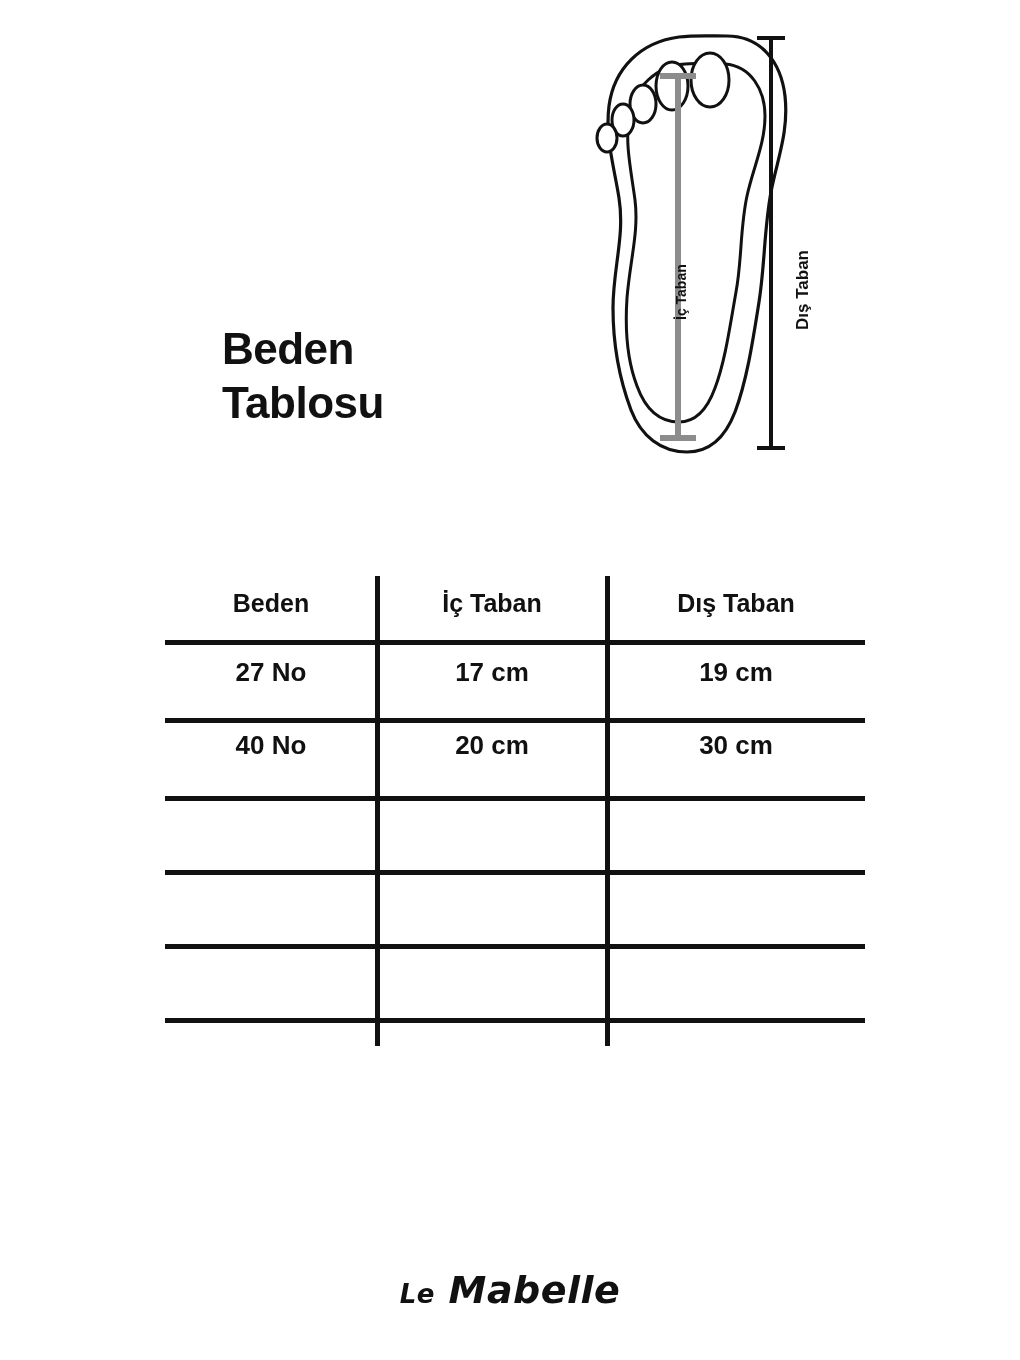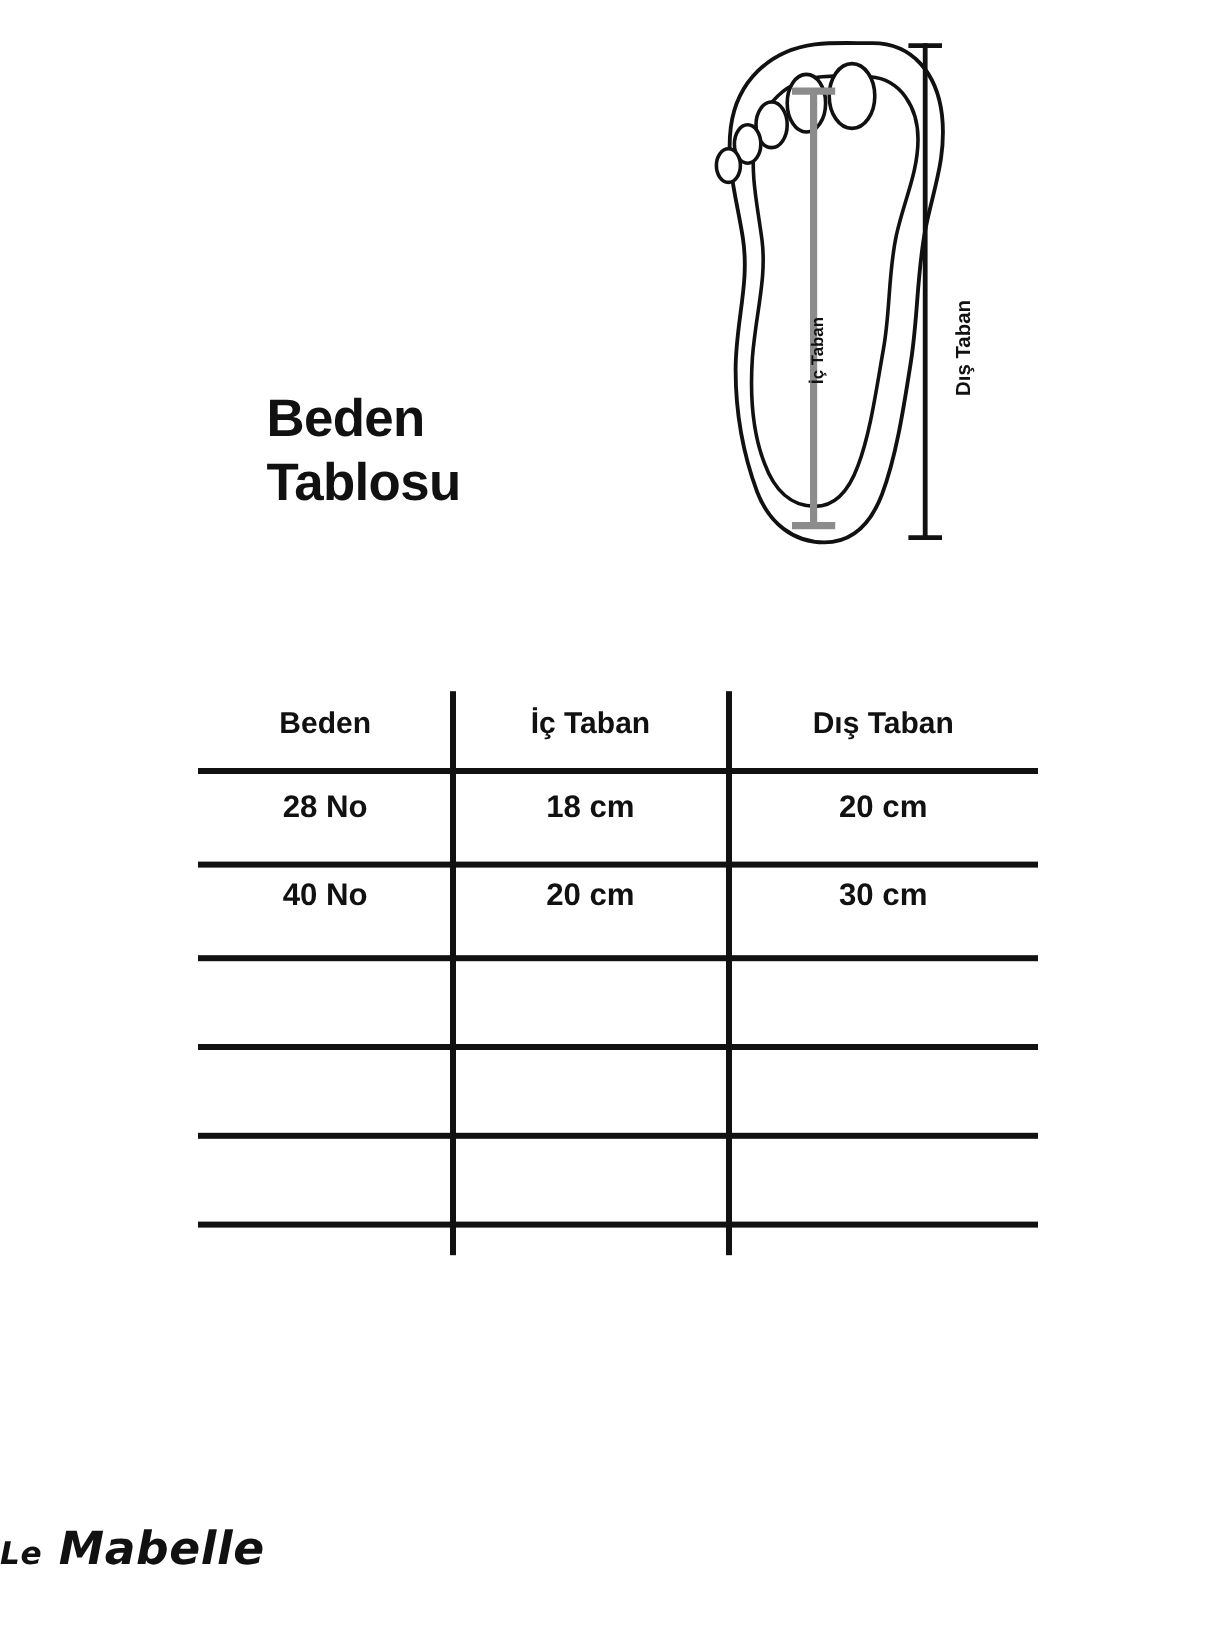--- a/index.html
+++ b/index.html
@@ -94,21 +94,21 @@
   }
   .vline.v1 { left: 210px; top: 6px; height: 470px; }
   .vline.v2 { left: 440px; top: 6px; height: 470px; }
 
   
   .logo {
     position: absolute;
     left: 0;
     right: 0;
     top: 1268px;
-    text-align: left;
+    text-align: center;
     font-family: "DejaVu Sans", sans-serif;
     font-size: 38px;
     font-weight: bold;
     font-style: italic;
     letter-spacing: 0.5px;
     color: #111111;
   }
   .logo .sm { font-size: 26px; }
 </style>
 </head>
@@ -161,23 +161,23 @@
       </colgroup>
     <thead>
       <tr>
         <th>Beden</th>
         <th>İç Taban</th>
         <th>Dış Taban</th>
       </tr>
     </thead>
     <tbody>
       <tr>
-        <td>28 No</td>
-        <td>18 cm</td>
-        <td>20 cm</td>
+        <td>27 No</td>
+        <td>17 cm</td>
+        <td>19 cm</td>
       </tr>
       <tr>
         <td>40 No</td>
         <td>20 cm</td>
         <td>30 cm</td>
       </tr>
     </tbody>
   </table>
 </div>
 

